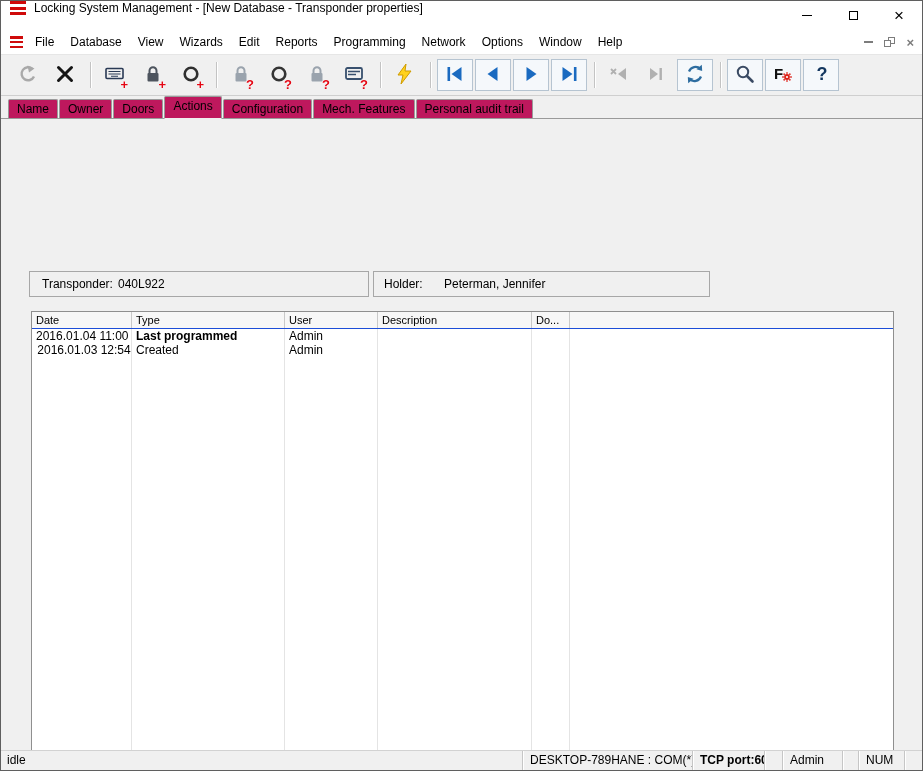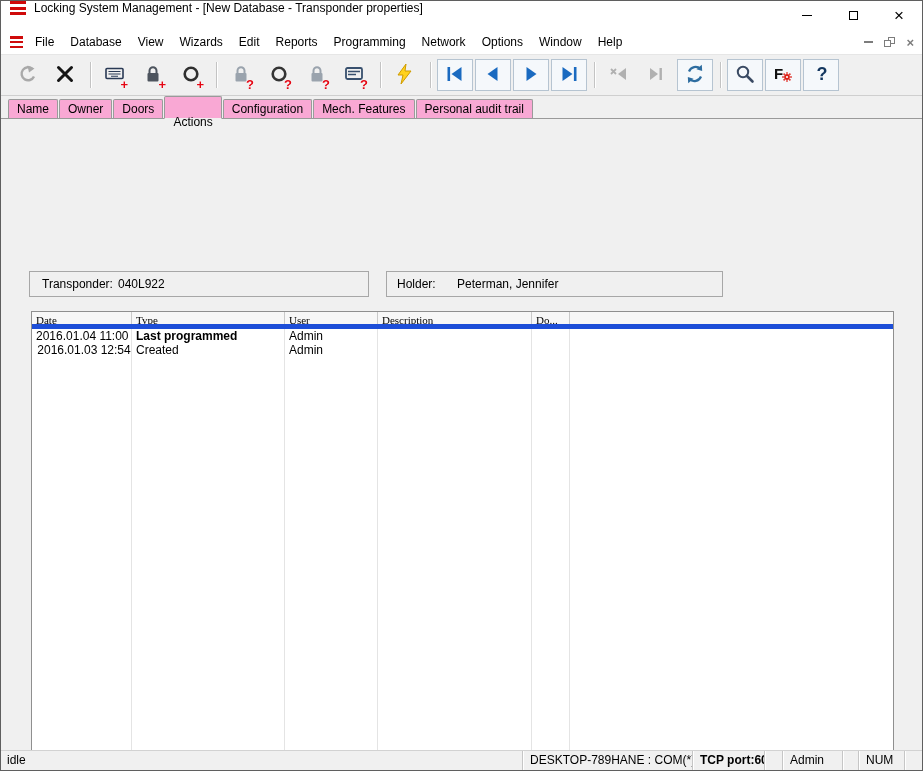--- a/index.html
+++ b/index.html
@@ -43,36 +43,36 @@
             justify-content:center; background:transparent; border:1px solid transparent; margin-right:2px; }
   .tb-btn.framed { border-color:#b6c4d1; background:#f5f8fb; }
   .tb-badge { position:absolute; right:4px; bottom:-1px; font-size:13px; font-weight:bold;
               color:#e30613; line-height:1; text-shadow:0 0 1px #fff, 0 0 1px #fff; }
   .tb-sep { width:2px; height:26px; border-left:1px solid #c3c3c3; border-right:1px solid #fff; margin:0 5px; }
 
   
   .tabstrip { position:absolute; top:95px; left:0; width:100%; height:23px;
               border-bottom:1px solid #9a9a9a; display:flex; align-items:flex-end; padding-left:7px; }
   .tab { position:relative; font-size:12px; padding:2px 8px 0; border:1px solid #9a9a9a; border-bottom:none;
-         border-radius:2px 2px 0 0; margin-right:1px; background:#f9a8d4; height:19px; white-space:nowrap; }
-  .tab.active { height:23px; padding-top:18px; margin-bottom:-1px; border-bottom:1px solid #f0f0f0; z-index:2; }
+         border-radius:2px 2px 0 0; margin-right:1px; background:#be185d; height:19px; white-space:nowrap; }
+  .tab.active { height:23px; padding-top:2px; margin-bottom:-1px; border-bottom:1px solid #f0f0f0; z-index:2; }
 
   
   .content { position:absolute; top:118px; left:0; width:100%; height:631px; background:#f0f0f0; }
   .fieldbox { position:absolute; height:26px; border:1px solid #a7a7a7; display:flex;
               align-items:center; font-size:12px; color:#000; }
   #tbox { left:28px; top:152px; width:340px; }
-  #hbox { left:385px; top:152px; width:337px; }
+  #hbox { left:372px; top:152px; width:337px; }
   #tbox .lbl { padding-left:12px; width:88px; }
   #hbox .lbl { padding-left:10px; width:70px; }
 
   .table { position:absolute; left:30px; top:192px; width:863px; height:462px; background:#fff;
            border:1px solid #8f8f8f; }
   .thead { position:absolute; top:0; left:0; right:0; height:17px; background:#f7f7f7;
-           border-bottom:5px solid #1d4ed8; display:flex; font-size:11px; color:#000;font-family:Liberation Serif, serif; }
+           border-bottom:1px solid #1d4ed8; display:flex; font-size:11px; color:#000; }
   .th { padding:2px 0 0 4px; border-right:1px solid #c9c9c9; white-space:nowrap; overflow:hidden; }
   .th.fill { flex:1; border-right:none; }
   .tbody { position:absolute; top:17px; left:0; right:0; bottom:0; overflow:hidden; }
   .vline { position:absolute; top:0; bottom:0; width:1px; background:#e4e4e4; }
   .tr { position:relative; display:flex; height:14px; font-size:12px; line-height:14px; color:#000; z-index:1; }
   .td { padding-left:4px; white-space:nowrap; overflow:hidden; }
 
   
   .statusbar { position:absolute; left:0; top:749px; width:100%; height:20px; background:#f0f0f0;
                border-top:1px solid #d2d2d2; display:flex; align-items:stretch; font-size:12px; color:#000; }

